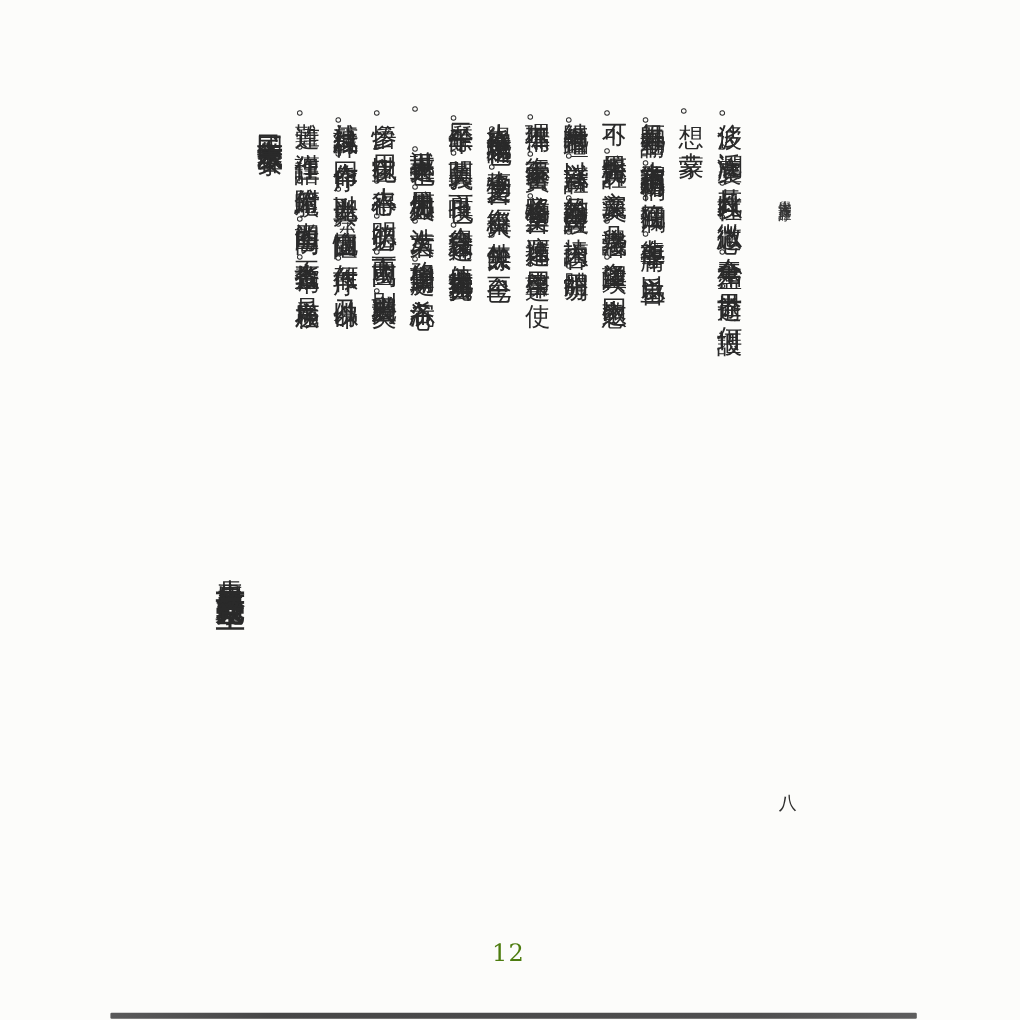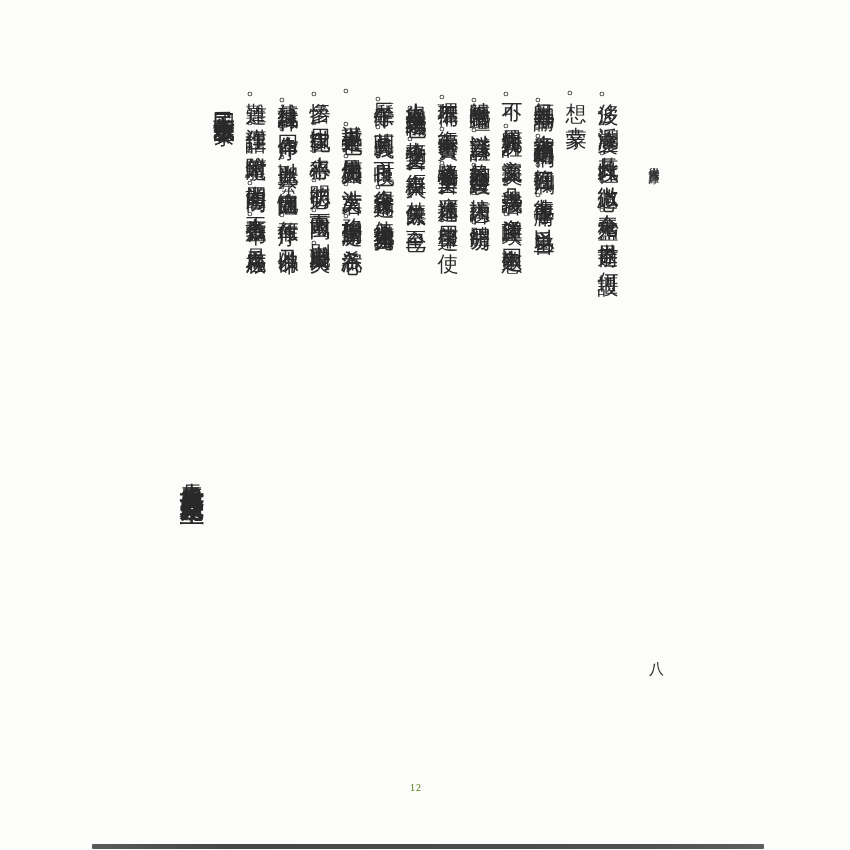--- a/index.html
+++ b/index.html
@@ -60,24 +60,23 @@
   .margin-page {
     position: absolute;
     top: 660px; right: 186px;
     font-size: 15px;
     color: #2e2e2e;
   }
   
   .folio {
     position: absolute;
     top: 782px; left: 410px;
-    font-size: 10px;
+    font-size: 20px;
     letter-spacing: 1px;
     color: #4d7c0f;
-    font-family: Liberation Serif, serif;
   }
   
   .scan-bar {
     position: absolute;
     left: 92px; bottom: 1px;
     width: 672px; height: 5px;
     background: linear-gradient(90deg, #5a5a5a, #464646 20%, #4f4f4f 80%, #5e5e5e);
     border-radius: 1px;
   }
 </style>

